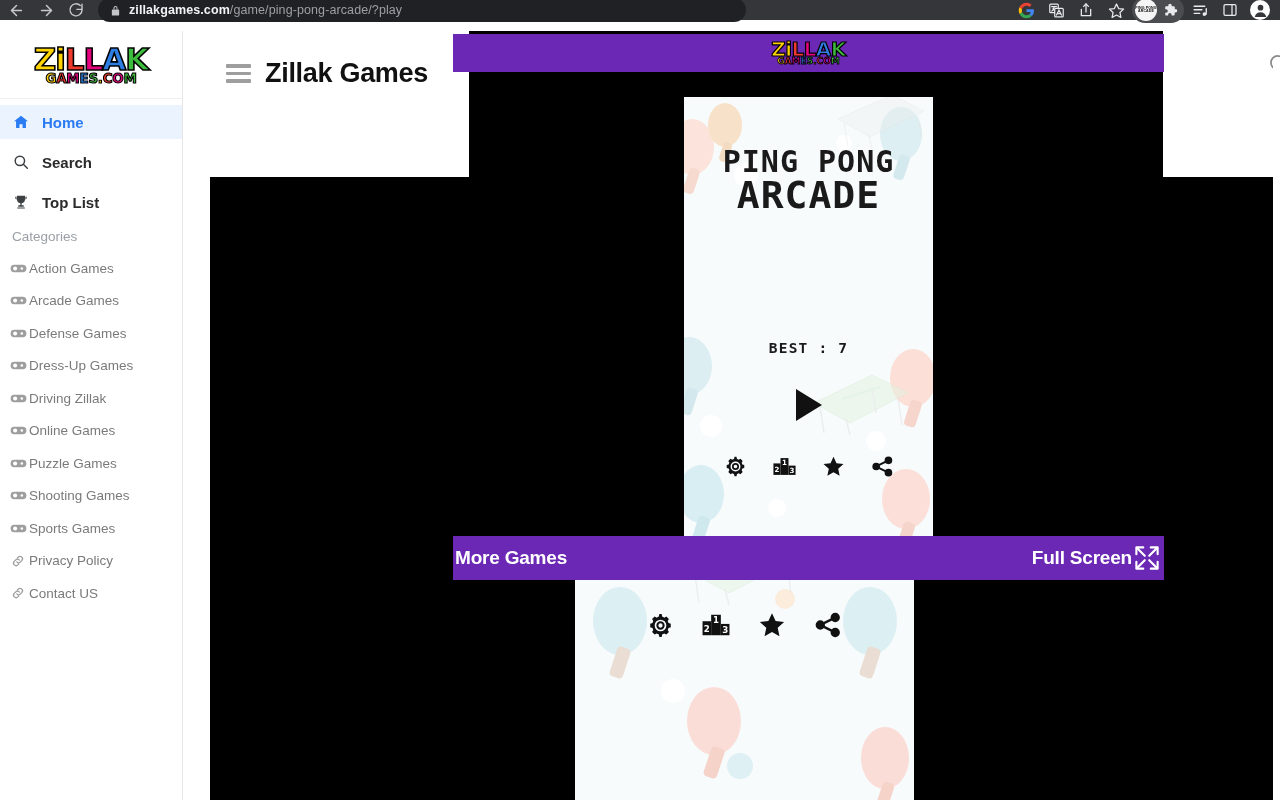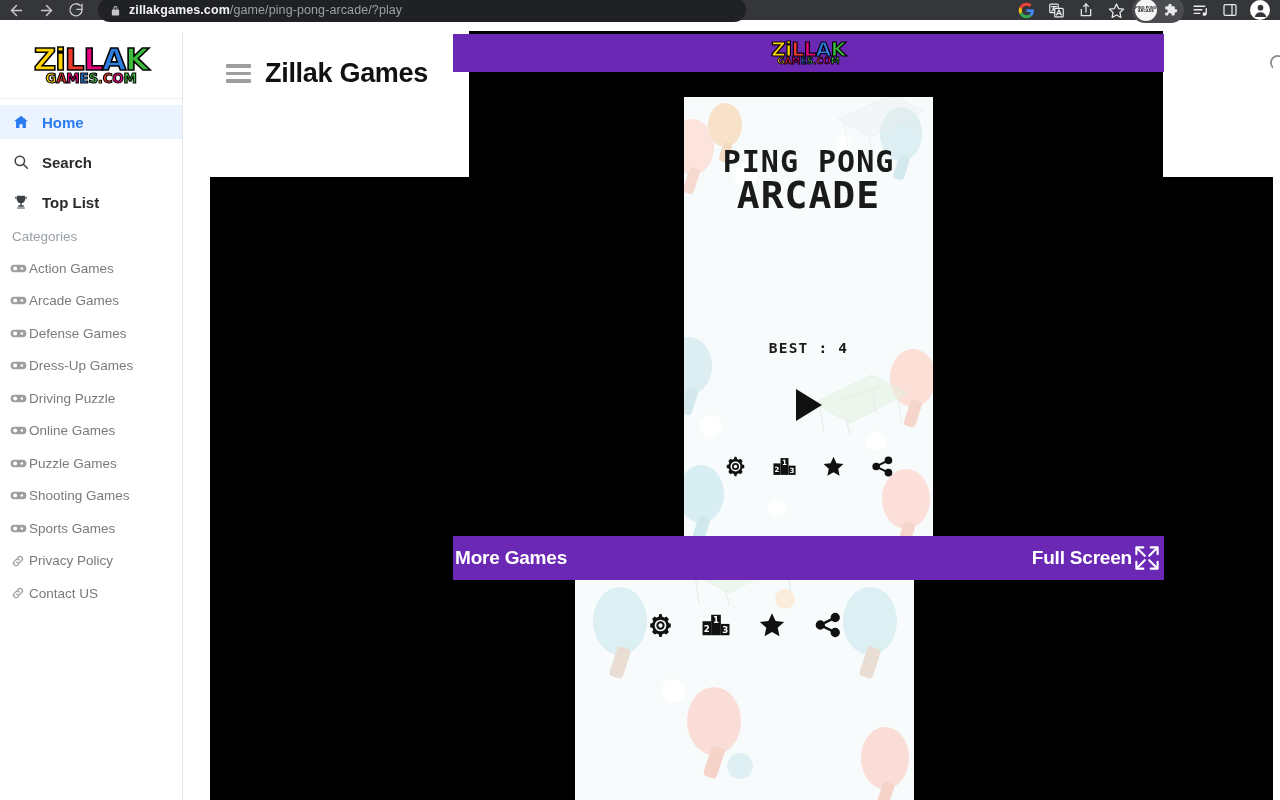--- a/index.html
+++ b/index.html
@@ -339,21 +339,21 @@
               <span>Dress-Up Games</span>
             </div>
           <div class="cat-item">
               <span class="ic">
                 <svg width="17" height="11" viewBox="0 0 28 16" fill="currentColor">
                   <rect x="1" y="2" width="26" height="12" rx="6"></rect>
                   <circle cx="8.5" cy="8" r="3.4" fill="#fff"></circle>
                   <circle cx="19.5" cy="8" r="2.1" fill="#fff"></circle>
                 </svg>
               </span>
-              <span>Driving Puzzle</span>
+              <span>Driving Zillak</span>
             </div>
           <div class="cat-item">
               <span class="ic">
                 <svg width="17" height="11" viewBox="0 0 28 16" fill="currentColor">
                   <rect x="1" y="2" width="26" height="12" rx="6"></rect>
                   <circle cx="8.5" cy="8" r="3.4" fill="#fff"></circle>
                   <circle cx="19.5" cy="8" r="2.1" fill="#fff"></circle>
                 </svg>
               </span>
               <span>Online Games</span>
@@ -478,21 +478,21 @@
               <path d="M18 30 L22 54 M42 40 L46 56 M92 22 L96 46" stroke="#E2E2E2" stroke-width="1.3" fill="none"></path>
             </svg>
         </div>
       </div>
 
       <div class="g-title">
         <div class="t t1">PING PONG</div>
         <div class="t t2">ARCADE</div>
       </div>
 
-      <div class="g-best">BEST : 4</div>
+      <div class="g-best">BEST : 7</div>
 
       <div class="g-play">
         <div class="play-tri"></div>
       </div>
 
       <div class="g-icons">
         <div class="gi">
           <svg width="23" height="23" viewBox="0 0 24 24" fill="currentColor">
               <path d="M12 8.3a3.7 3.7 0 1 0 0 7.4 3.7 3.7 0 0 0 0-7.4zm0 5.6a1.9 1.9 0 1 1 0-3.8 1.9 1.9 0 0 1 0 3.8z"></path>
               <path d="M21.2 13.6l-.1-1.6.1-1.6-2.1-.6a7.3 7.3 0 0 0-.7-1.7l1.1-1.9-2.3-2.3-1.9 1.1a7.3 7.3 0 0 0-1.7-.7L13 1.8h-2l-.6 2.5a7.3 7.3 0 0 0-1.7.7L6.8 3.9 4.5 6.2l1.1 1.9a7.3 7.3 0 0 0-.7 1.7l-2.1.6.1 1.6-.1 1.6 2.1.6c.17.6.4 1.17.7 1.7l-1.1 1.9 2.3 2.3 1.9-1.1c.53.3 1.1.53 1.7.7l.6 2.5h2l.6-2.5c.6-.17 1.17-.4 1.7-.7l1.9 1.1 2.3-2.3-1.1-1.9c.3-.53.53-1.1.7-1.7zM12 17.2a5.2 5.2 0 1 1 0-10.4 5.2 5.2 0 0 1 0 10.4z"></path>

